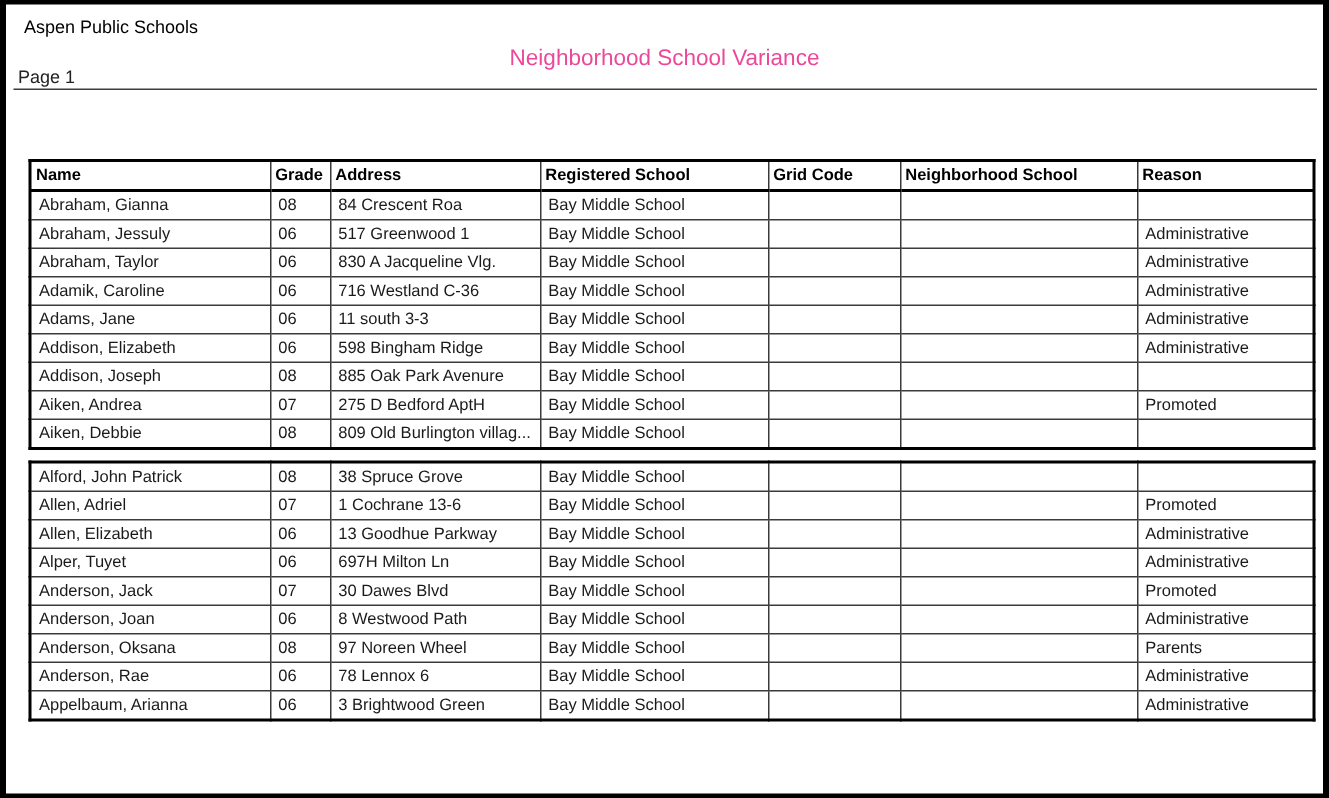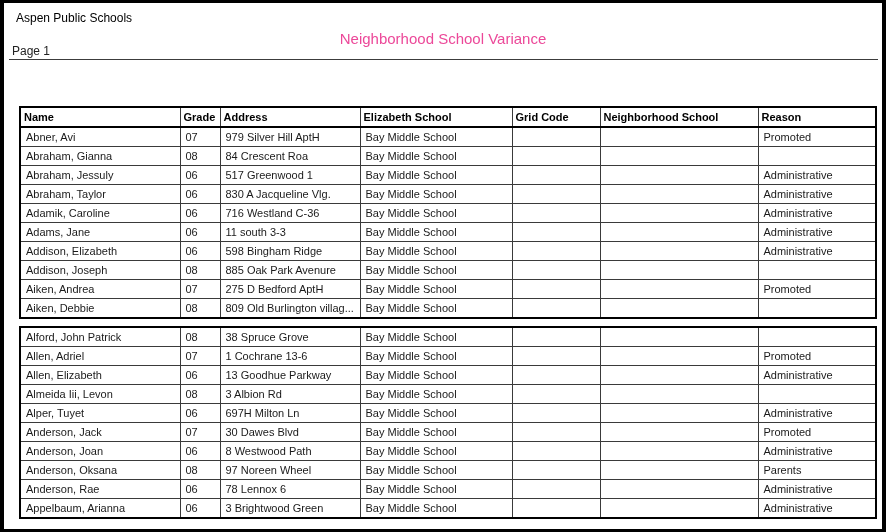--- a/index.html
+++ b/index.html
@@ -77,36 +77,27 @@
       <col class="c-registered_school">
         <col class="c-grid_code">
       <col class="c-neighborhood_school">
         <col class="c-reason">
     </colgroup>
     <thead>
       <tr>
           <th>Name</th>
           <th>Grade</th>
           <th>Address</th>
-          <th>Elizabeth School</th>
+          <th>Registered School</th>
           <th>Grid Code</th>
           <th>Neighborhood School</th>
           <th>Reason</th>
         </tr>
     </thead>
     <tbody>
-        <tr>
-          <td>Abner, Avi</td>
-          <td>07</td>
-          <td>979 Silver Hill AptH</td>
-          <td>Bay Middle School</td>
-          <td></td>
-          <td></td>
-          <td>Promoted</td>
-        </tr>
         <tr>
           <td>Abraham, Gianna</td>
           <td>08</td>
           <td>84 Crescent Roa</td>
           <td>Bay Middle School</td>
           <td></td>
           <td></td>
           <td></td>
         </tr>
         <tr>
@@ -216,29 +207,20 @@
         <tr>
           <td>Allen, Elizabeth</td>
           <td>06</td>
           <td>13 Goodhue Parkway</td>
           <td>Bay Middle School</td>
           <td></td>
           <td></td>
           <td>Administrative</td>
         </tr>
         <tr>
-          <td>Almeida Iii, Levon</td>
-          <td>08</td>
-          <td>3 Albion Rd</td>
-          <td>Bay Middle School</td>
-          <td></td>
-          <td></td>
-          <td></td>
-        </tr>
-        <tr>
           <td>Alper, Tuyet</td>
           <td>06</td>
           <td>697H Milton Ln</td>
           <td>Bay Middle School</td>
           <td></td>
           <td></td>
           <td>Administrative</td>
         </tr>
         <tr>
           <td>Anderson, Jack</td>

